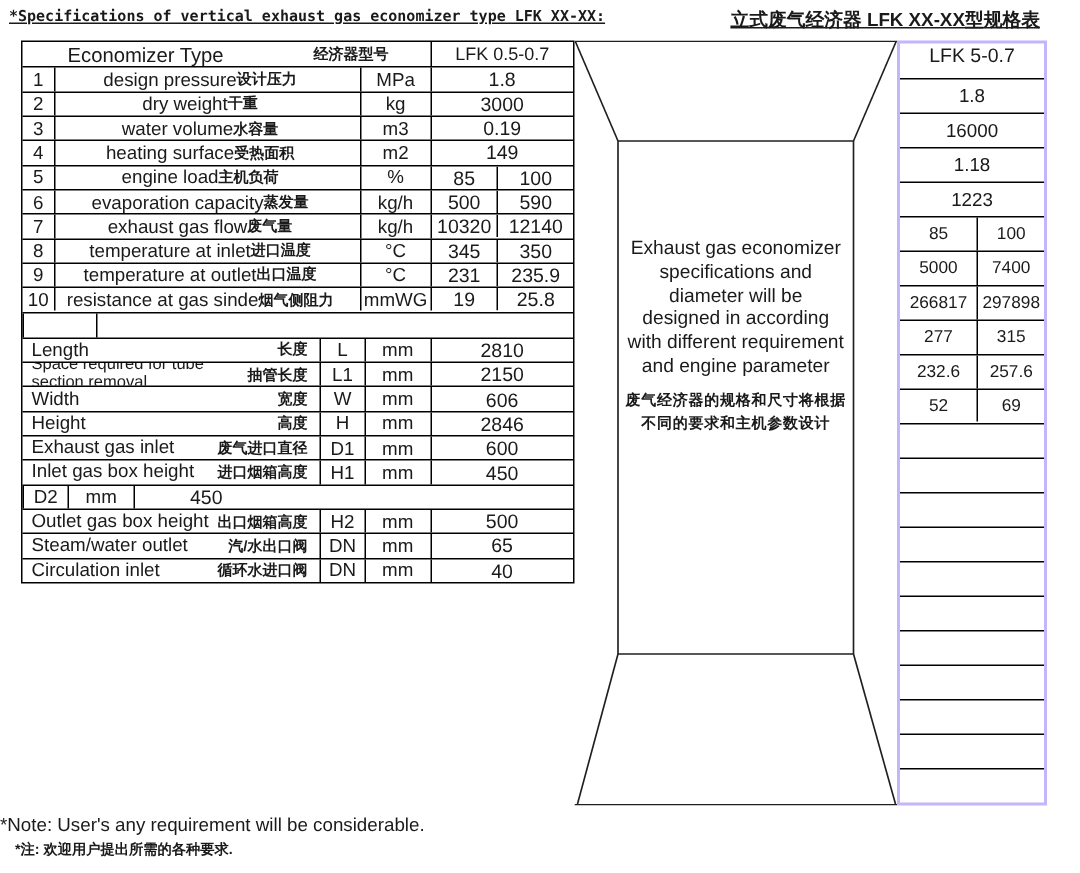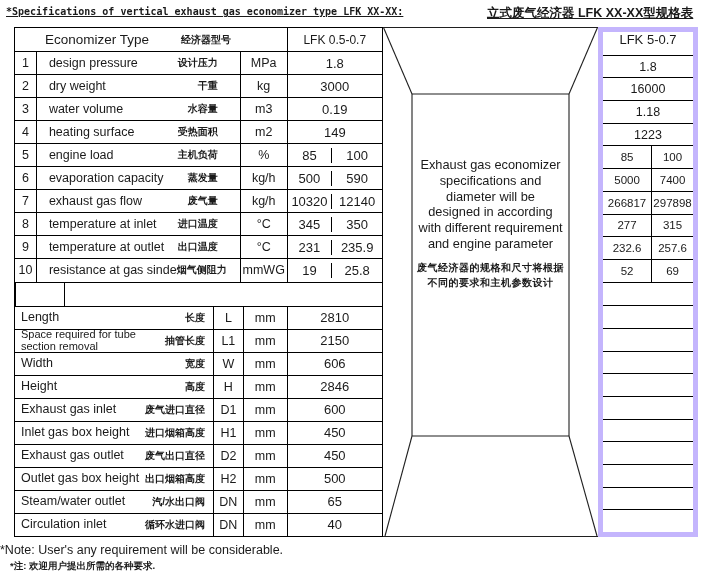--- a/index.html
+++ b/index.html
@@ -5,41 +5,41 @@
   html,body{margin:0;padding:0;background:#ffffff;}
   body{width:720px;height:582px;font-family:"Liberation Sans",sans-serif;color:#1a1a1a;}
   .sheet{position:relative;width:720px;height:582px;background:#ffffff;overflow:hidden;}
 
   .title-left{position:absolute;left:6px;top:6px;font-family:"DejaVu Sans Mono",monospace;
     font-size:10px;font-weight:bold;text-decoration:underline;white-space:nowrap;letter-spacing:0;}
   .title-right{position:absolute;left:487px;top:5px;font-size:12.5px;font-weight:bold;
     text-decoration:underline;white-space:nowrap;}
 
   
-  .ltable{position:absolute;left:14px;top:27px;width:369px;height:510px;border:1px solid #000;
+  .ltable{position:absolute;left:14px;top:27px;width:369px;height:362px;border:1px solid #000;
     display:flex;flex-direction:column;box-sizing:border-box;background:#fff;}
-  .rtable{position:absolute;left:598px;top:27px;width:100px;height:510px;border:5px solid #c4b5fd;
+  .rtable{position:absolute;left:598px;top:27px;width:100px;height:510px;border:2px solid #c4b5fd;
     display:flex;flex-direction:column;box-sizing:border-box;background:#fff;}
   .rows{display:flex;flex-direction:column;flex:10 0 0;min-height:0;}
   .row{flex:1 0 0;display:flex;min-height:0;border-top:1px solid #000;box-sizing:border-box;}
   .ltable > .row:first-child, .rtable > .row:first-child{border-top:none;}
   .c{display:flex;align-items:center;box-sizing:border-box;overflow:hidden;white-space:nowrap;}
   .bl{border-left:1px solid #000;}
   .en{font-size:12.5px;}
   .zh{font-size:10px;font-weight:bold;}
 
   
   .hname{width:273px;padding-left:30px;}
   .hname .en{font-size:13.5px;}
-  .hname .zh{margin-left:32px;}
+  .hname .zh{margin-left:60px;}
   .hval{width:96px;justify-content:center;font-size:12px;}
 
   
   .c-no{width:21px;justify-content:center;font-size:12.5px;}
-  .c-name{width:205px;justify-content:space-between;padding:0 22px 0 12px;}
+  .c-name{width:205px;justify-content:center;padding:0 22px 0 12px;}
   .c-unit{width:47px;justify-content:center;font-size:12.5px;}
   .c-val{width:96px;display:flex;}
   .v{display:flex;align-items:center;justify-content:center;font-size:13px;box-sizing:border-box;min-width:0;}
   .v1{flex:45 0 0;}
   .v2{flex:51 0 0;border-left:1px solid #000;}
 
   
   .dh-name{width:224px;padding-left:29px;}
   .dh-name .en{text-decoration:underline;}
   .dh-name .zh{margin-left:22px;}
@@ -268,24 +268,20 @@
         <div class="row single">
           <div class="c d-name">
             <span class="en">Inlet gas box height</span>
             <span class="zh">进口烟箱高度</span>
           </div>
           <div class="c d-sym bl">H1</div>
           <div class="c d-unit bl">mm</div>
           <div class="c d-val bl">450</div>
         </div>
         <div class="row single">
-          <div class="c d-name">
-            <span class="en">Exhaust gas outlet</span>
-            <span class="zh">废气出口直径</span>
-          </div>
           <div class="c d-sym bl">D2</div>
           <div class="c d-unit bl">mm</div>
           <div class="c d-val bl">450</div>
         </div>
         <div class="row single">
           <div class="c d-name">
             <span class="en">Outlet gas box height</span>
             <span class="zh">出口烟箱高度</span>
           </div>
           <div class="c d-sym bl">H2</div>

